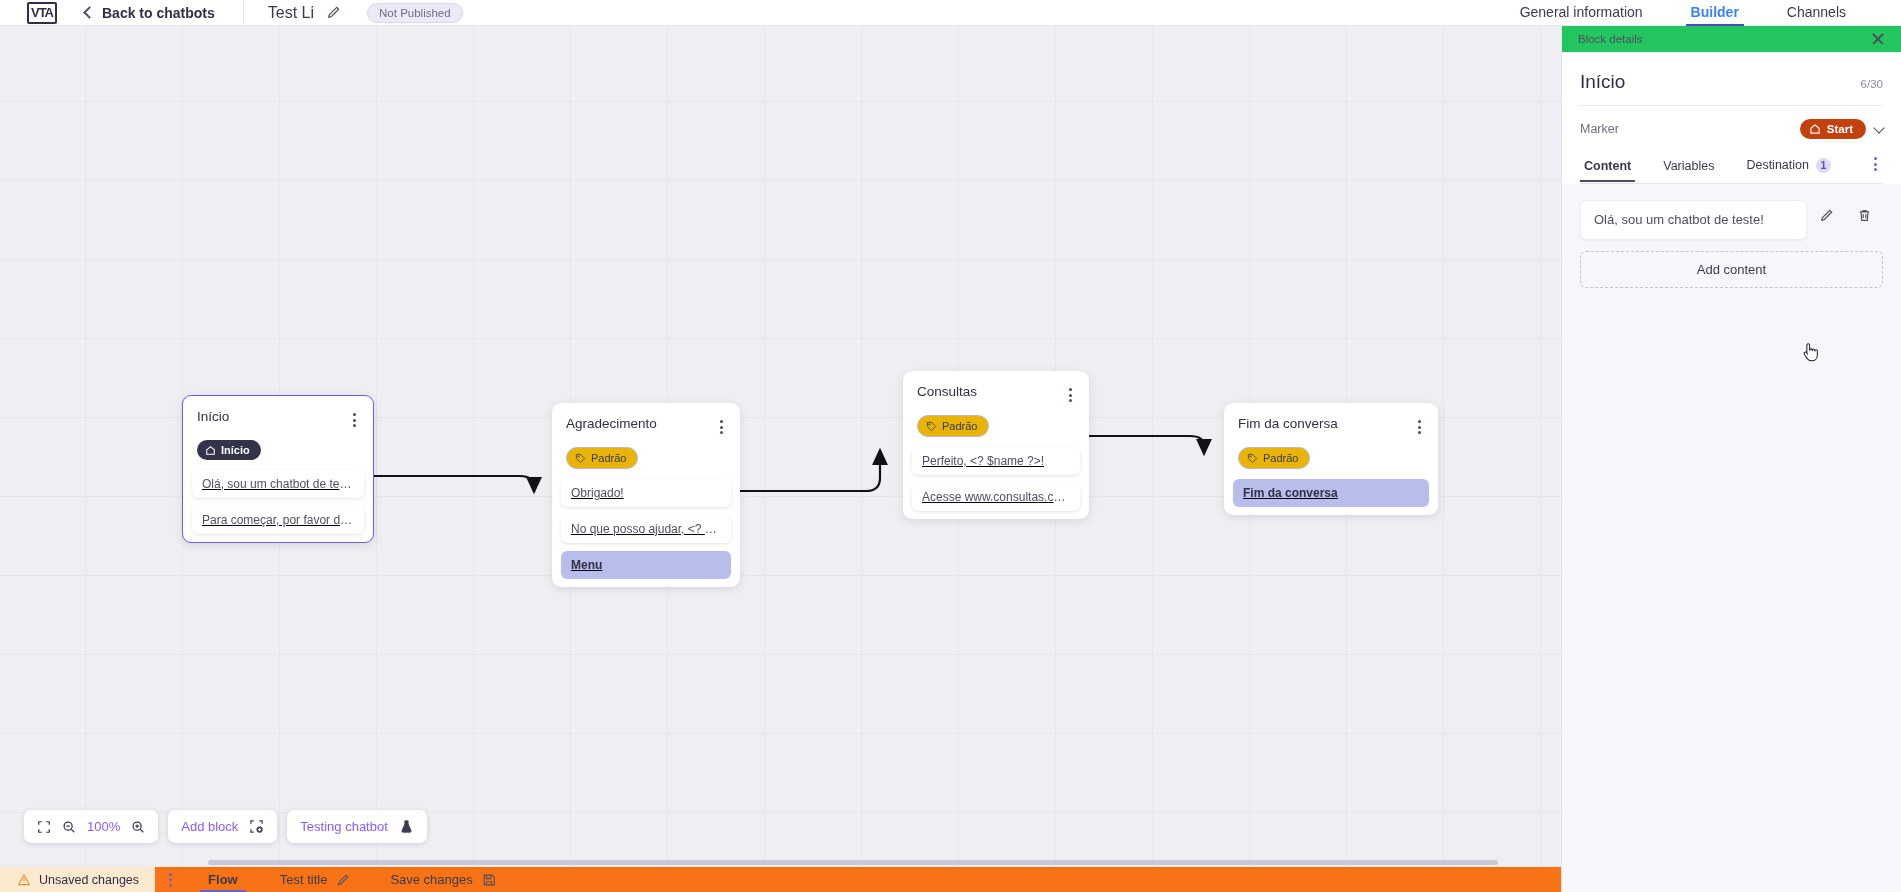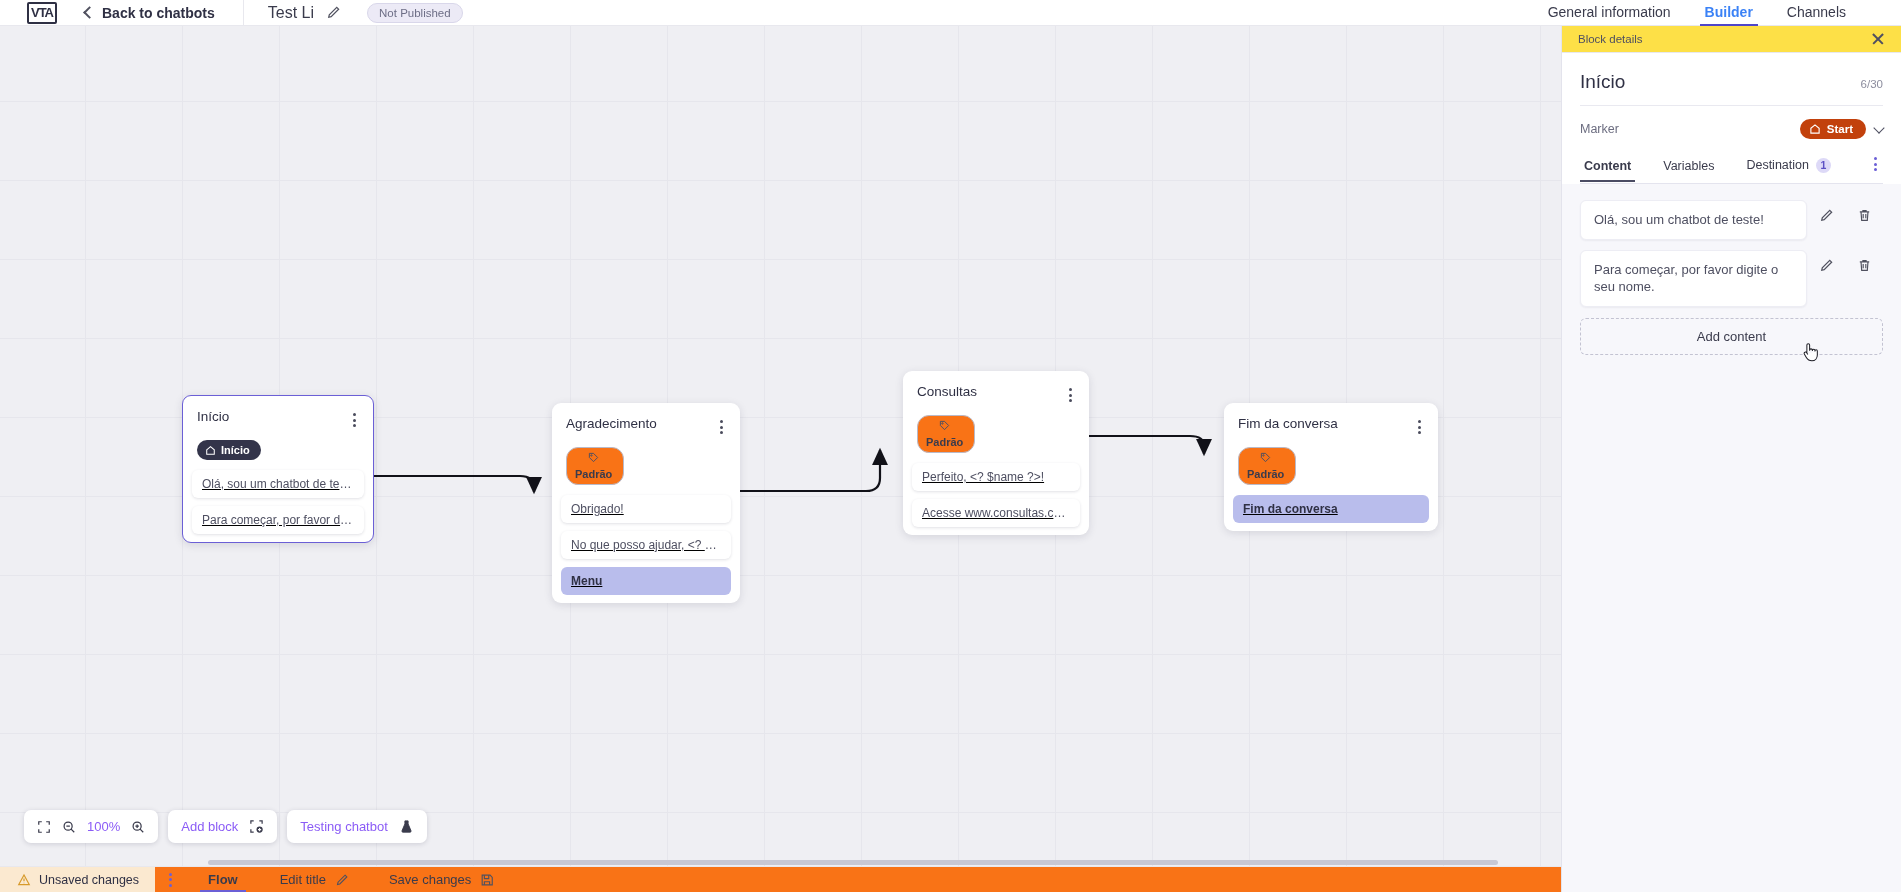--- a/index.html
+++ b/index.html
@@ -38,21 +38,21 @@
   .pencil-ico { margin-left: 12px; cursor: pointer; display:inline-flex; }
   .badge-np {
     margin-left: 26px; padding: 3px 11px; border-radius: 11px;
     background: #eceaf6; color: #6d6e86; font-size: 11.5px;
     border: 1px solid #d9d7ea;
   }
 
   
   .top-tabs {
     position: absolute; right: 0; top: 0; height: 26px;
-    display: flex; align-items: flex-end; gap: 0;
+    display: flex; align-items: flex-end; gap: 14px;
     padding-right: 38px;
   }
   .top-tab {
     font-size: 14px; color: #3a3b4c; padding: 0 17px 6px 17px;
     cursor: pointer; position: relative; font-weight: 400;
   }
   .top-tab.active { color: #3b82f6; font-weight: 700; }
   .top-tab.active::after {
     content:''; position:absolute; left: 12px; right: 12px; bottom: 0;
     height: 2px; background: #4f46c9;
@@ -86,21 +86,21 @@
   .node-title { font-size: 13.5px; color: #2f3044; font-weight: 400; }
   .kebab { display:flex; flex-direction: column; gap: 2.5px; padding: 4px 3px; cursor: pointer; }
   .kebab i { width: 3px; height: 3px; border-radius: 50%; background: #4a4b5c; display:block; }
 
   .marker-pill {
     display: inline-flex; align-items: center; gap: 5px;
     margin: 9px 0 0 14px; padding: 4px 11px 4px 8px; border-radius: 12px;
     background: #33344a; color: #ffffff; font-size: 11px; font-weight: 700;
   }
   .marker-pill.outline {
-    background: #f97316; color: #3a3b4c; border: 1px solid #b9b9c8; font-weight: 700; flex-direction: column;
+    background: #eab308; color: #3a3b4c; border: 1px solid #b9b9c8; font-weight: 400;
   }
   .node-rows { padding: 10px 9px 0 9px; display: flex; flex-direction: column; gap: 8px; text-decoration: underline; }
   .node-row {
     background: #ffffff; border-radius: 6px; padding: 7px 10px;
     font-size: 12px; color: #4e4f61; white-space: nowrap; overflow: hidden;
     text-overflow: ellipsis; box-shadow: 0 1px 3px rgba(40,40,70,.14);
   }
   .node-row.highlight { background: #b9bdec; color: #2f3044; font-weight: 700; box-shadow:none; }
 
   
@@ -146,21 +146,21 @@
   .f-btn { display:flex; align-items:center; gap: 9px; padding: 0 20px; font-size: 13px; color:#3a3b4c; cursor:pointer;}
 
   
   .panel {
     position: absolute; right: 0; top: 26px; width: 340px; height: 866px;
     background: #f7f7fb; border-left: 1px solid #e3e3ec;
     display: flex; flex-direction: column;
   }
   .panel-head {
     height: 27px; display: flex; align-items: center; justify-content: space-between;
-    padding: 0 15px 0 16px; background: #fde047; border-bottom: 1px solid #e8e8ee;
+    padding: 0 15px 0 16px; background: #22c55e; border-bottom: 1px solid #e8e8ee;
   }
   .panel-head-title { font-size: 11.5px; color: #4e4f61; }
   .close-x { width: 16px; height: 16px; position: relative; cursor: pointer; }
   .close-x::before, .close-x::after {
     content:''; position:absolute; left: 1px; top: 7px; width: 14px; height: 1.6px; background:#4e4f61;
   }
   .close-x::before { transform: rotate(45deg); }
   .close-x::after  { transform: rotate(-45deg); }
 
   .panel-body { background:#ffffff; padding: 0 18px; }
@@ -409,21 +409,21 @@
       </svg>
       <span>Unsaved changes</span>
     </div>
     <span class="f-kebab">
         <i></i>
         <i></i>
         <i></i>
       </span>
     <div class="f-tab active">Flow</div>
     <div class="f-btn">
-      <span>Edit title</span>
+      <span>Test title</span>
       <svg width="14" height="14" viewBox="0 0 16 16" fill="none" stroke="#50515f" stroke-width="1.3">
         <path d="M11.5 2.5l2 2-8 8-2.6.6.6-2.6z"></path>
       </svg>
     </div>
     <div class="f-btn">
       <span>Save changes</span>
       <svg width="14" height="14" viewBox="0 0 16 16" fill="none" stroke="#50515f" stroke-width="1.3">
         <path d="M2.5 2.5h9l2.5 2.5v8.5h-11.5z"></path>
           <path d="M5 2.5v4h5v-4M5 13.5v-3.5h6v3.5"></path>
       </svg>
@@ -486,35 +486,20 @@
             </svg>
           </span>
           <span class="ci-btn">
             <svg width="15" height="15" viewBox="0 0 16 16" fill="none" stroke="#50515f" stroke-width="1.25">
               <path d="M3 4.2h10M6.3 4.2V2.8h3.4v1.4M4.3 4.2l.7 9h6l.7-9M6.6 6.4v4.6M9.4 6.4v4.6"></path>
             </svg>
           </span>
         </div>
       </div>
 
-      <div class="content-item">
-        <div class="content-box">Para começar, por favor digite o seu nome.</div>
-        <div class="ci-actions">
-          <span class="ci-btn">
-            <svg width="15" height="15" viewBox="0 0 16 16" fill="none" stroke="#50515f" stroke-width="1.3">
-              <path d="M11.5 2.5l2 2-8 8-2.6.6.6-2.6z"></path>
-            </svg>
-          </span>
-          <span class="ci-btn">
-            <svg width="15" height="15" viewBox="0 0 16 16" fill="none" stroke="#50515f" stroke-width="1.25">
-              <path d="M3 4.2h10M6.3 4.2V2.8h3.4v1.4M4.3 4.2l.7 9h6l.7-9M6.6 6.4v4.6M9.4 6.4v4.6"></path>
-            </svg>
-          </span>
-        </div>
-      </div>
 
       <div class="add-content">Add content</div>
     </div>
   </div>
 
   <svg class="cursor-hand" viewBox="0 0 24 28">
     <path d="M7.5 14V5.4c0-.9.7-1.6 1.5-1.6s1.5.7 1.5 1.6v6.1m0-.6c0-.8.7-1.4 1.5-1.4s1.5.6 1.5 1.4v.8m0-.4c0-.8.6-1.4 1.4-1.4s1.4.6 1.4 1.4v1m0-.5c0-.7.6-1.3 1.3-1.3s1.3.6 1.3 1.3v4.3c0 3.6-2.3 6.4-5.9 6.4-3.3 0-4.6-1.1-6.1-3.6l-2.2-3.8c-.4-.7-.2-1.6.6-2 .7-.4 1.6-.1 2 .6l1.2 2" fill="#ffffff" stroke="#1c1c24" stroke-width="1.1" stroke-linejoin="round"></path>
   </svg>
 
 </div>

